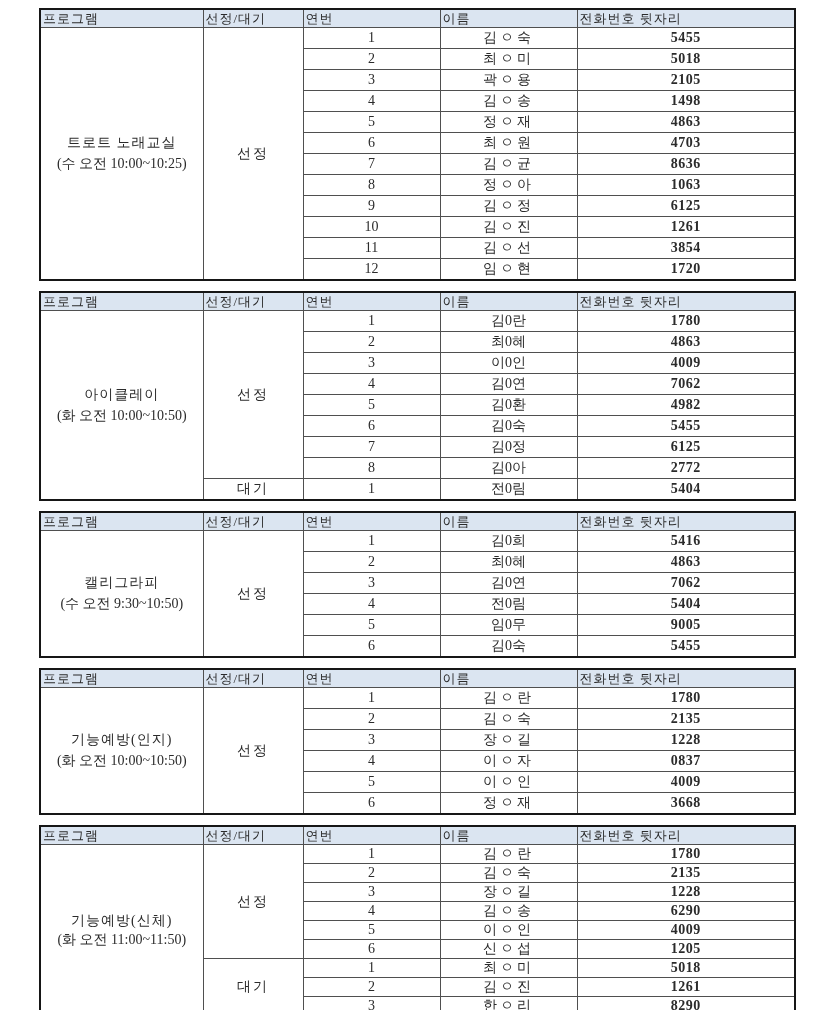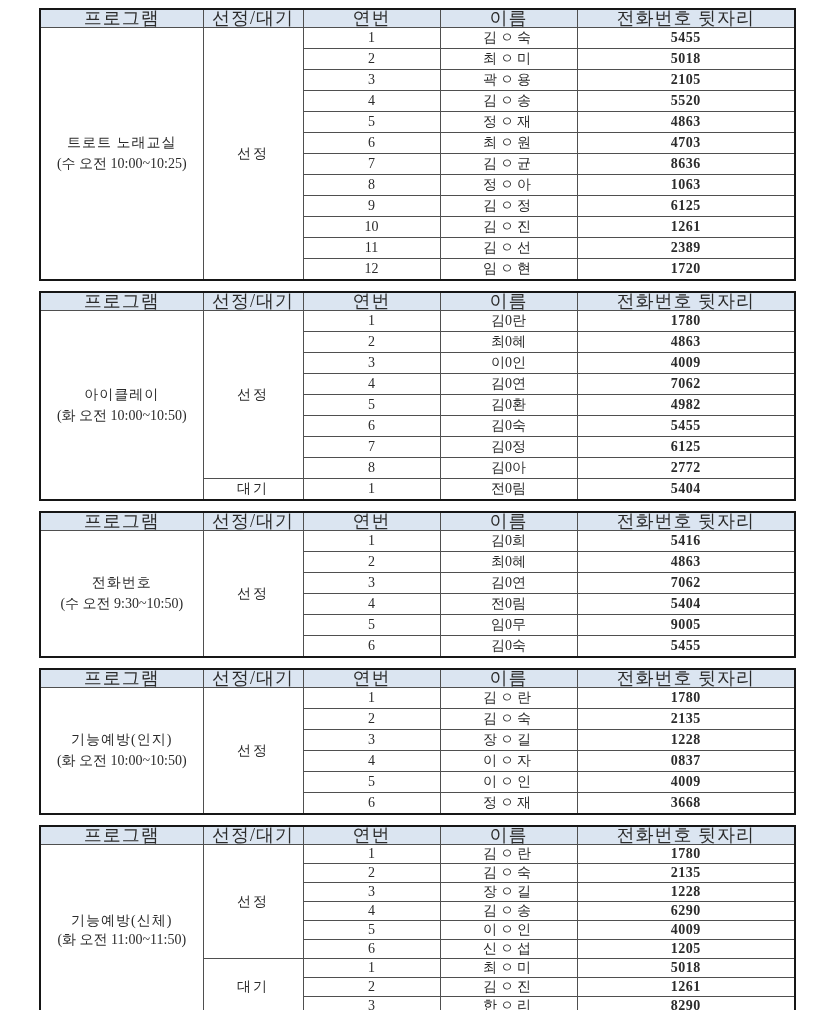--- a/index.html
+++ b/index.html
@@ -23,25 +23,25 @@
     table-layout: fixed;
     width: 755px;
     margin: 0 0 10px 0;
     border: 2px solid #161616;
     background: #ffffff;
   }
   table.ptable th {
     background: #dbe5f1;
     border: 1px solid #4f4f4f;
     font-weight: normal;
-    font-size: 18px;
+    font-size: 13px;
     height: 15px;
     line-height: 15px;
     padding: 1px 2px;
-    text-align: center;
+    text-align: left;
     letter-spacing: 1px;
     color: #2b2b2b;
   }
   table.ptable td {
     border: 1px solid #4f4f4f;
     font-size: 14px;
     height: 20px;
     line-height: 20px;
     padding: 0 2px;
     text-align: center;
@@ -119,21 +119,21 @@
             <td class="phone-cell">5018</td>
           </tr>
           <tr>
             <td class="num-cell">3</td>
             <td class="name-cell wide">곽ㅇ용</td>
             <td class="phone-cell">2105</td>
           </tr>
           <tr>
             <td class="num-cell">4</td>
             <td class="name-cell wide">김ㅇ송</td>
-            <td class="phone-cell">5520</td>
+            <td class="phone-cell">1498</td>
           </tr>
           <tr>
             <td class="num-cell">5</td>
             <td class="name-cell wide">정ㅇ재</td>
             <td class="phone-cell">4863</td>
           </tr>
           <tr>
             <td class="num-cell">6</td>
             <td class="name-cell wide">최ㅇ원</td>
             <td class="phone-cell">4703</td>
@@ -154,21 +154,21 @@
             <td class="phone-cell">6125</td>
           </tr>
           <tr>
             <td class="num-cell">10</td>
             <td class="name-cell wide">김ㅇ진</td>
             <td class="phone-cell">1261</td>
           </tr>
           <tr>
             <td class="num-cell">11</td>
             <td class="name-cell wide">김ㅇ선</td>
-            <td class="phone-cell">2389</td>
+            <td class="phone-cell">3854</td>
           </tr>
           <tr>
             <td class="num-cell">12</td>
             <td class="name-cell wide">임ㅇ현</td>
             <td class="phone-cell">1720</td>
           </tr>
         </tbody>
       </table>
       <table class="ptable t2">
         <colgroup>
@@ -254,21 +254,21 @@
             <th>프로그램</th>
             <th>선정/대기</th>
             <th>연번</th>
             <th>이름</th>
             <th>전화번호 뒷자리</th>
           </tr>
         </thead>
         <tbody>
           <tr>
             <td class="program-cell" rowspan="6">
-              <div class="pname">전화번호</div>
+              <div class="pname">캘리그라피</div>
               <div class="psched">(수 오전 9:30~10:50)</div>
             </td>
             <td class="status-cell" rowspan="6">선정</td>
             <td class="num-cell">1</td>
             <td class="name-cell">김0희</td>
             <td class="phone-cell">5416</td>
           </tr>
           <tr>
             <td class="num-cell">2</td>
             <td class="name-cell">최0혜</td>

